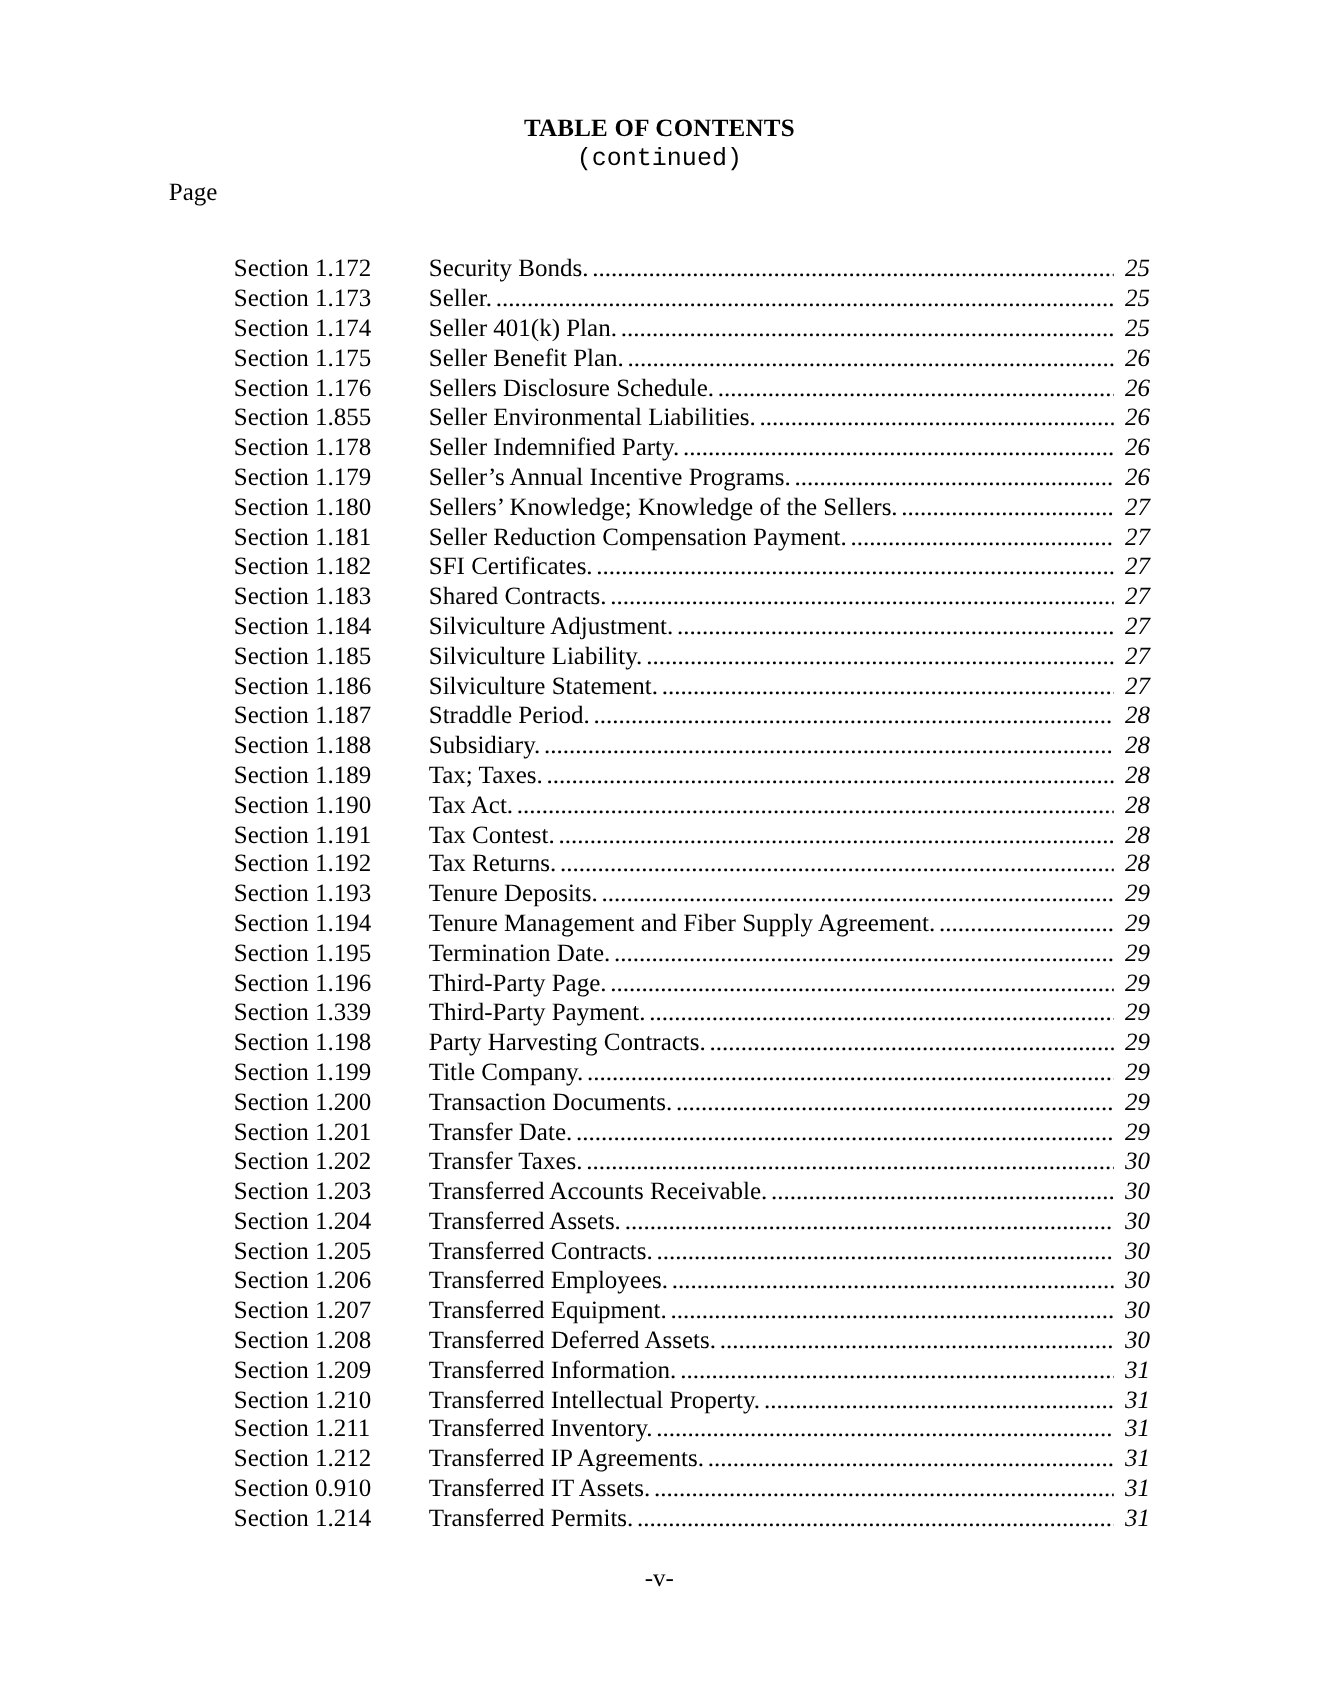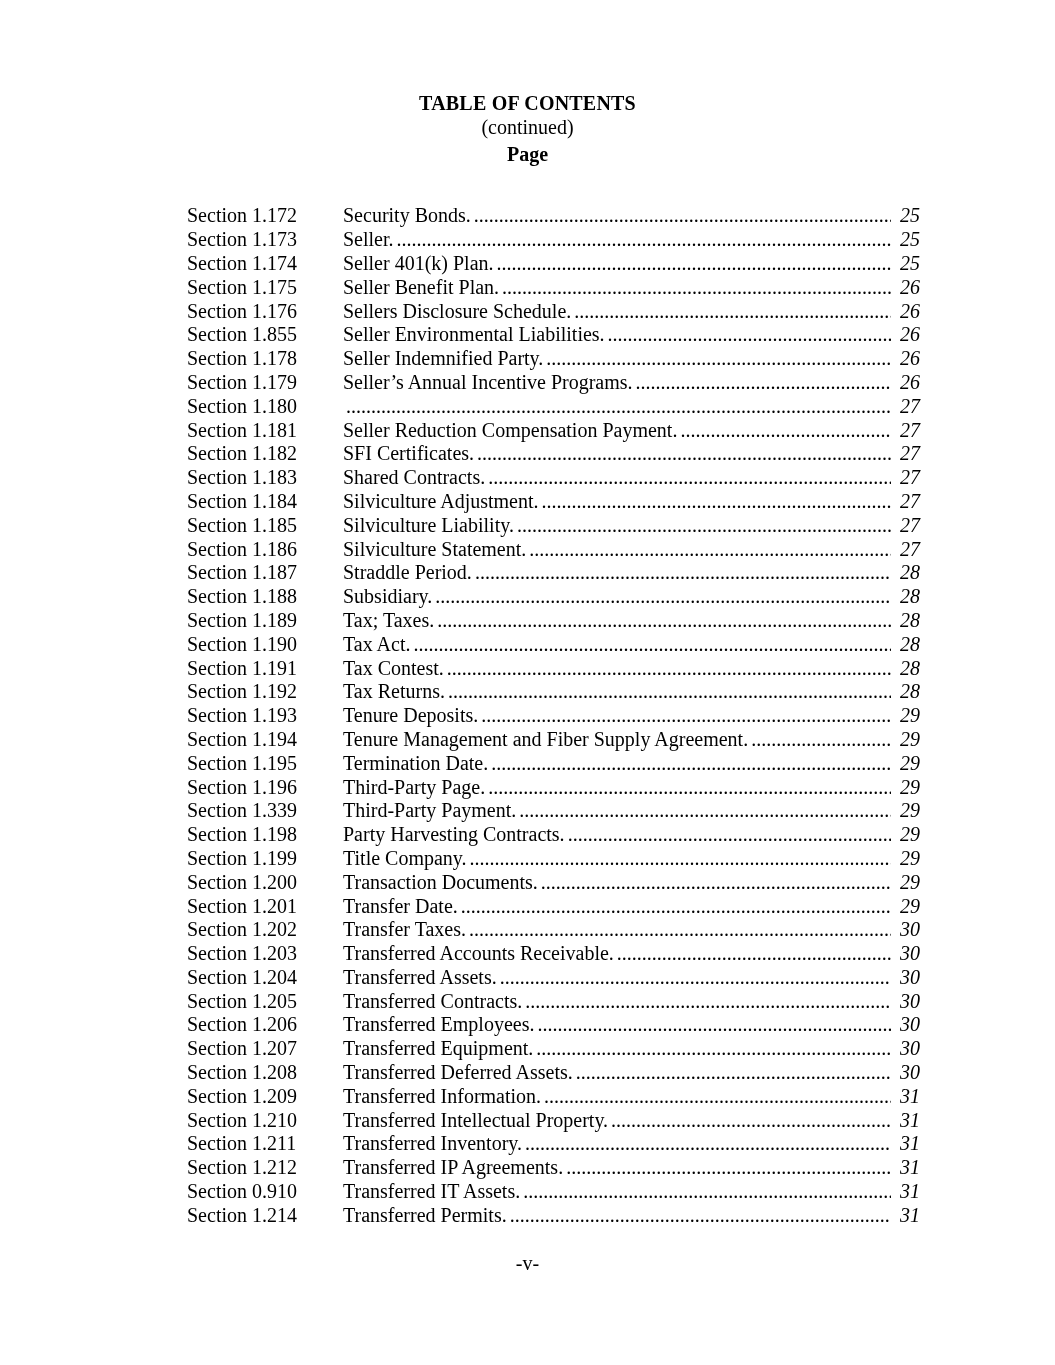--- a/index.html
+++ b/index.html
@@ -21,24 +21,25 @@
   .doc-header {
     text-align: center;
     line-height: 23.8px;
   }
   .doc-title {
     font-weight: bold;
     letter-spacing: 0.2px;
   }
   .doc-subtitle {
     font-weight: normal;
+    font-family: Liberation Mono, monospace;
   }
   .page-label {
-    text-align: center;
-    font-weight: bold;
+    text-align: left;
+    font-weight: normal;
     line-height: 23.8px;
     margin-top: 3px;
   }
   .toc-list {
     margin-top: 38px;
     margin-left: 52px;
   }
   .toc-row {
     display: flex;
     align-items: flex-end;
@@ -142,20 +143,21 @@
 
         <div class="toc-row">
           <span class="col-section">Section 1.179</span>
           <span class="col-title">Seller’s Annual Incentive Programs.</span>
           <span class="leader"></span>
           <span class="col-page">26</span>
         </div>
 
         <div class="toc-row">
           <span class="col-section">Section 1.180</span>
+          <span class="col-title">Sellers’ Knowledge; Knowledge of the Sellers.</span>
           <span class="leader"></span>
           <span class="col-page">27</span>
         </div>
 
         <div class="toc-row">
           <span class="col-section">Section 1.181</span>
           <span class="col-title">Seller Reduction Compensation Payment.</span>
           <span class="leader"></span>
           <span class="col-page">27</span>
         </div>

